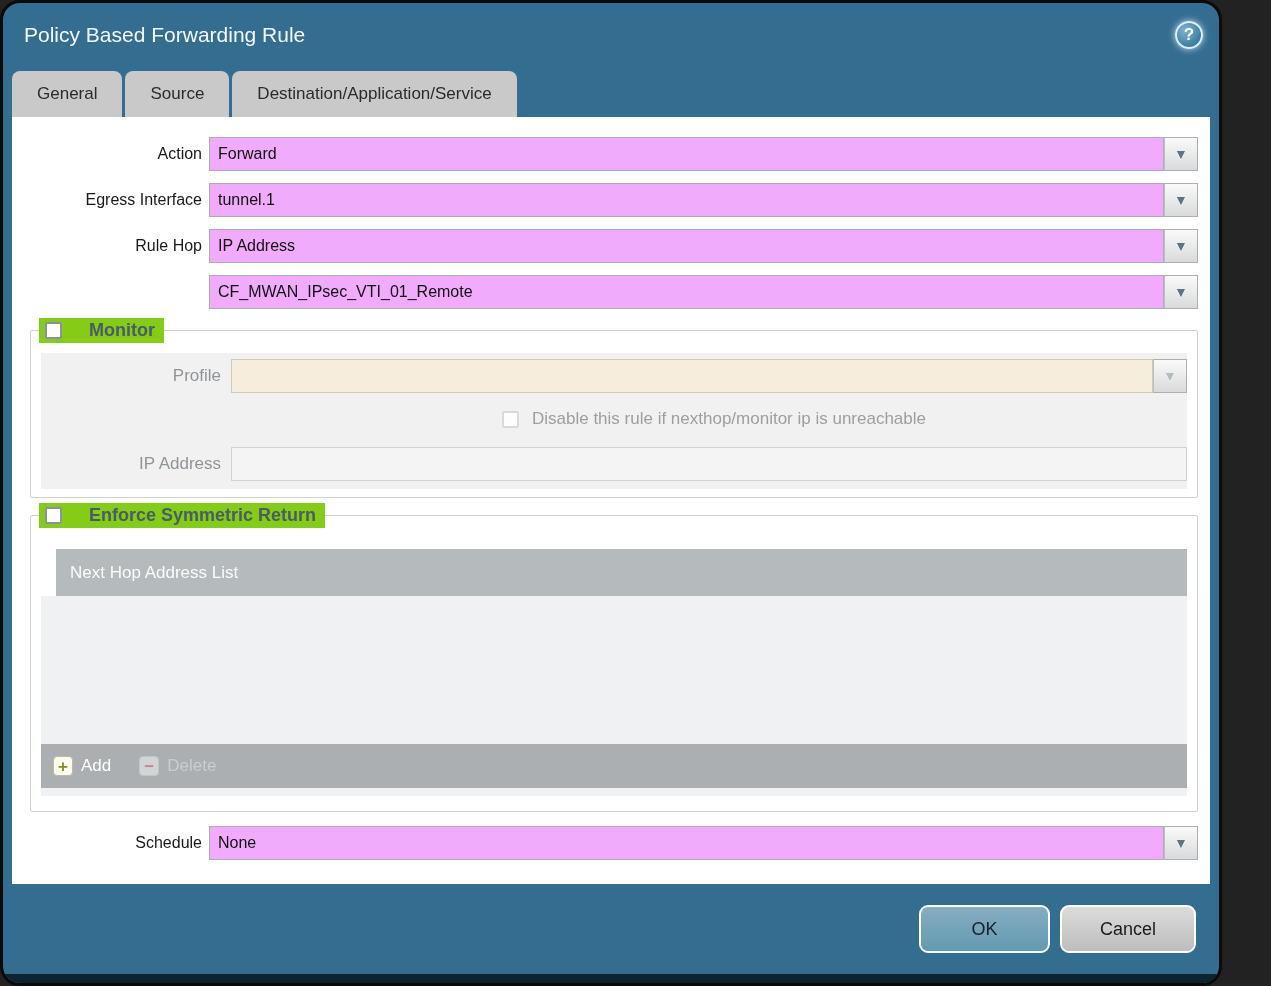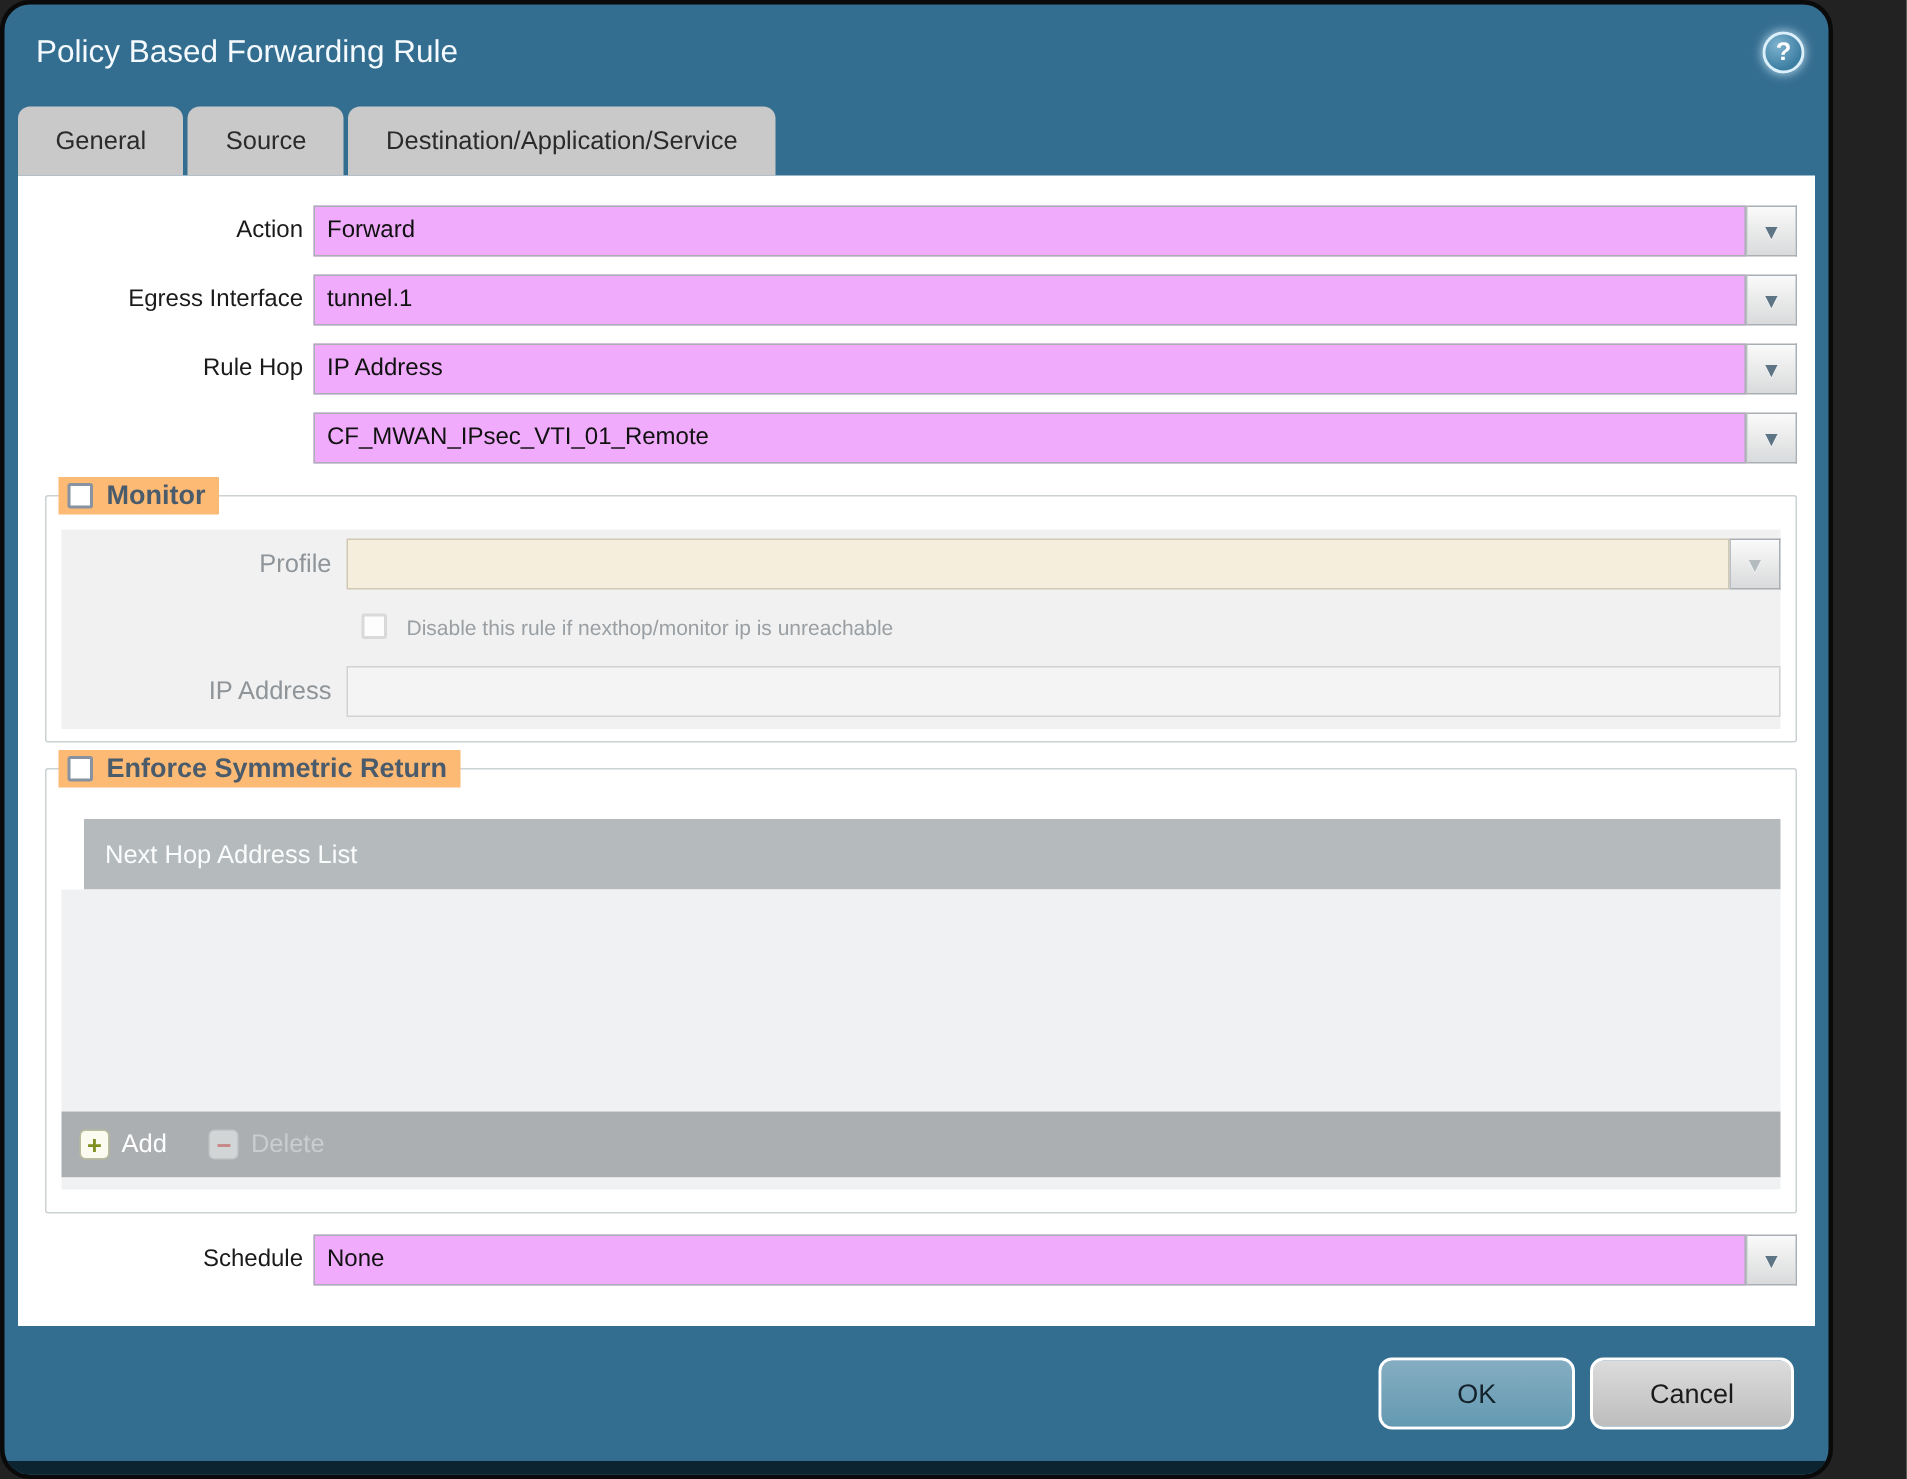--- a/index.html
+++ b/index.html
@@ -48,42 +48,42 @@
     width: 34px; flex: none; border: 1px solid #a9afb3; border-left: 1px solid #b9bfc2;
     background: linear-gradient(#fafafa, #d9dadb); cursor: pointer;
     display: flex; align-items: center; justify-content: center;
   }
   .dd-btn .arrow { font-size: 14px; color: #5d7484; line-height: 1; text-shadow: 0 1px 0 #fff; }
   .dd-btn.disabled .arrow { color: #b4bcc0; }
 
   
   .fs { border: 1px solid #ccd1d4; border-radius: 2px; margin: 0 12px 0 18px; position: relative; }
   .fs-legend {
-    position: absolute; top: -13px; left: 8px; background: #fdba74; padding: 2px 9px 2px 6px;
-    display: flex; align-items: center; gap: 9px;
+    position: absolute; top: -13px; left: 8px; background: #84cc16; padding: 2px 9px 2px 6px;
+    display: flex; align-items: center; gap: 27px;
     font-weight: bold; font-size: 18px; color: #4a5b6c;
   }
   .checkbox {
     width: 17px; height: 17px; flex: none; border: 2px solid #8892a0;
     background: #fff; border-radius: 2px; cursor: pointer;
   }
   .checkbox.disabled { border-color: #d9d9d9; background: #fdfdfd; cursor: default; }
 
   .fs-monitor { margin-top: 21px; }
   .fs-monitor-inner { background: #f1f1f1; margin: 22px 10px 8px; padding: 6px 0 8px; }
   .p-row { display: flex; align-items: center; }
   .p-lbl { width: 190px; flex: none; text-align: right; padding-right: 10px; color: #8f9499; font-size: 17px; }
   .p-combo { width: 1008px; display: flex; height: 34px; }
   .p-combo input.profile {
     flex: 1; min-width: 0; border: 1px solid #cfc9b6; background: #f5eedd;
     font-family: inherit; font-size: 16px; padding: 0 8px;
   }
   .disable-row {
     display: flex; align-items: center; gap: 13px;
-    margin: 16px 0 18px 200px; color: #9a9fa3; font-size: 14px;
+    margin: 16px 0 18px 200px; color: #9a9fa3; font-size: 17px; justify-content: center;
   }
   .ip-input {
     width: 1008px; height: 34px; border: 1px solid #d2d2d2; background: #f4f4f4;
     font-family: inherit; font-size: 16px; padding: 0 8px;
   }
 
   .fs-enforce { margin-top: 17px; padding: 33px 10px 15px; }
   .nh-table { width: 100%; }
   .nh-th {
     height: 47px; background: #b5babd; color: #fbfcfc; font-size: 17px;

